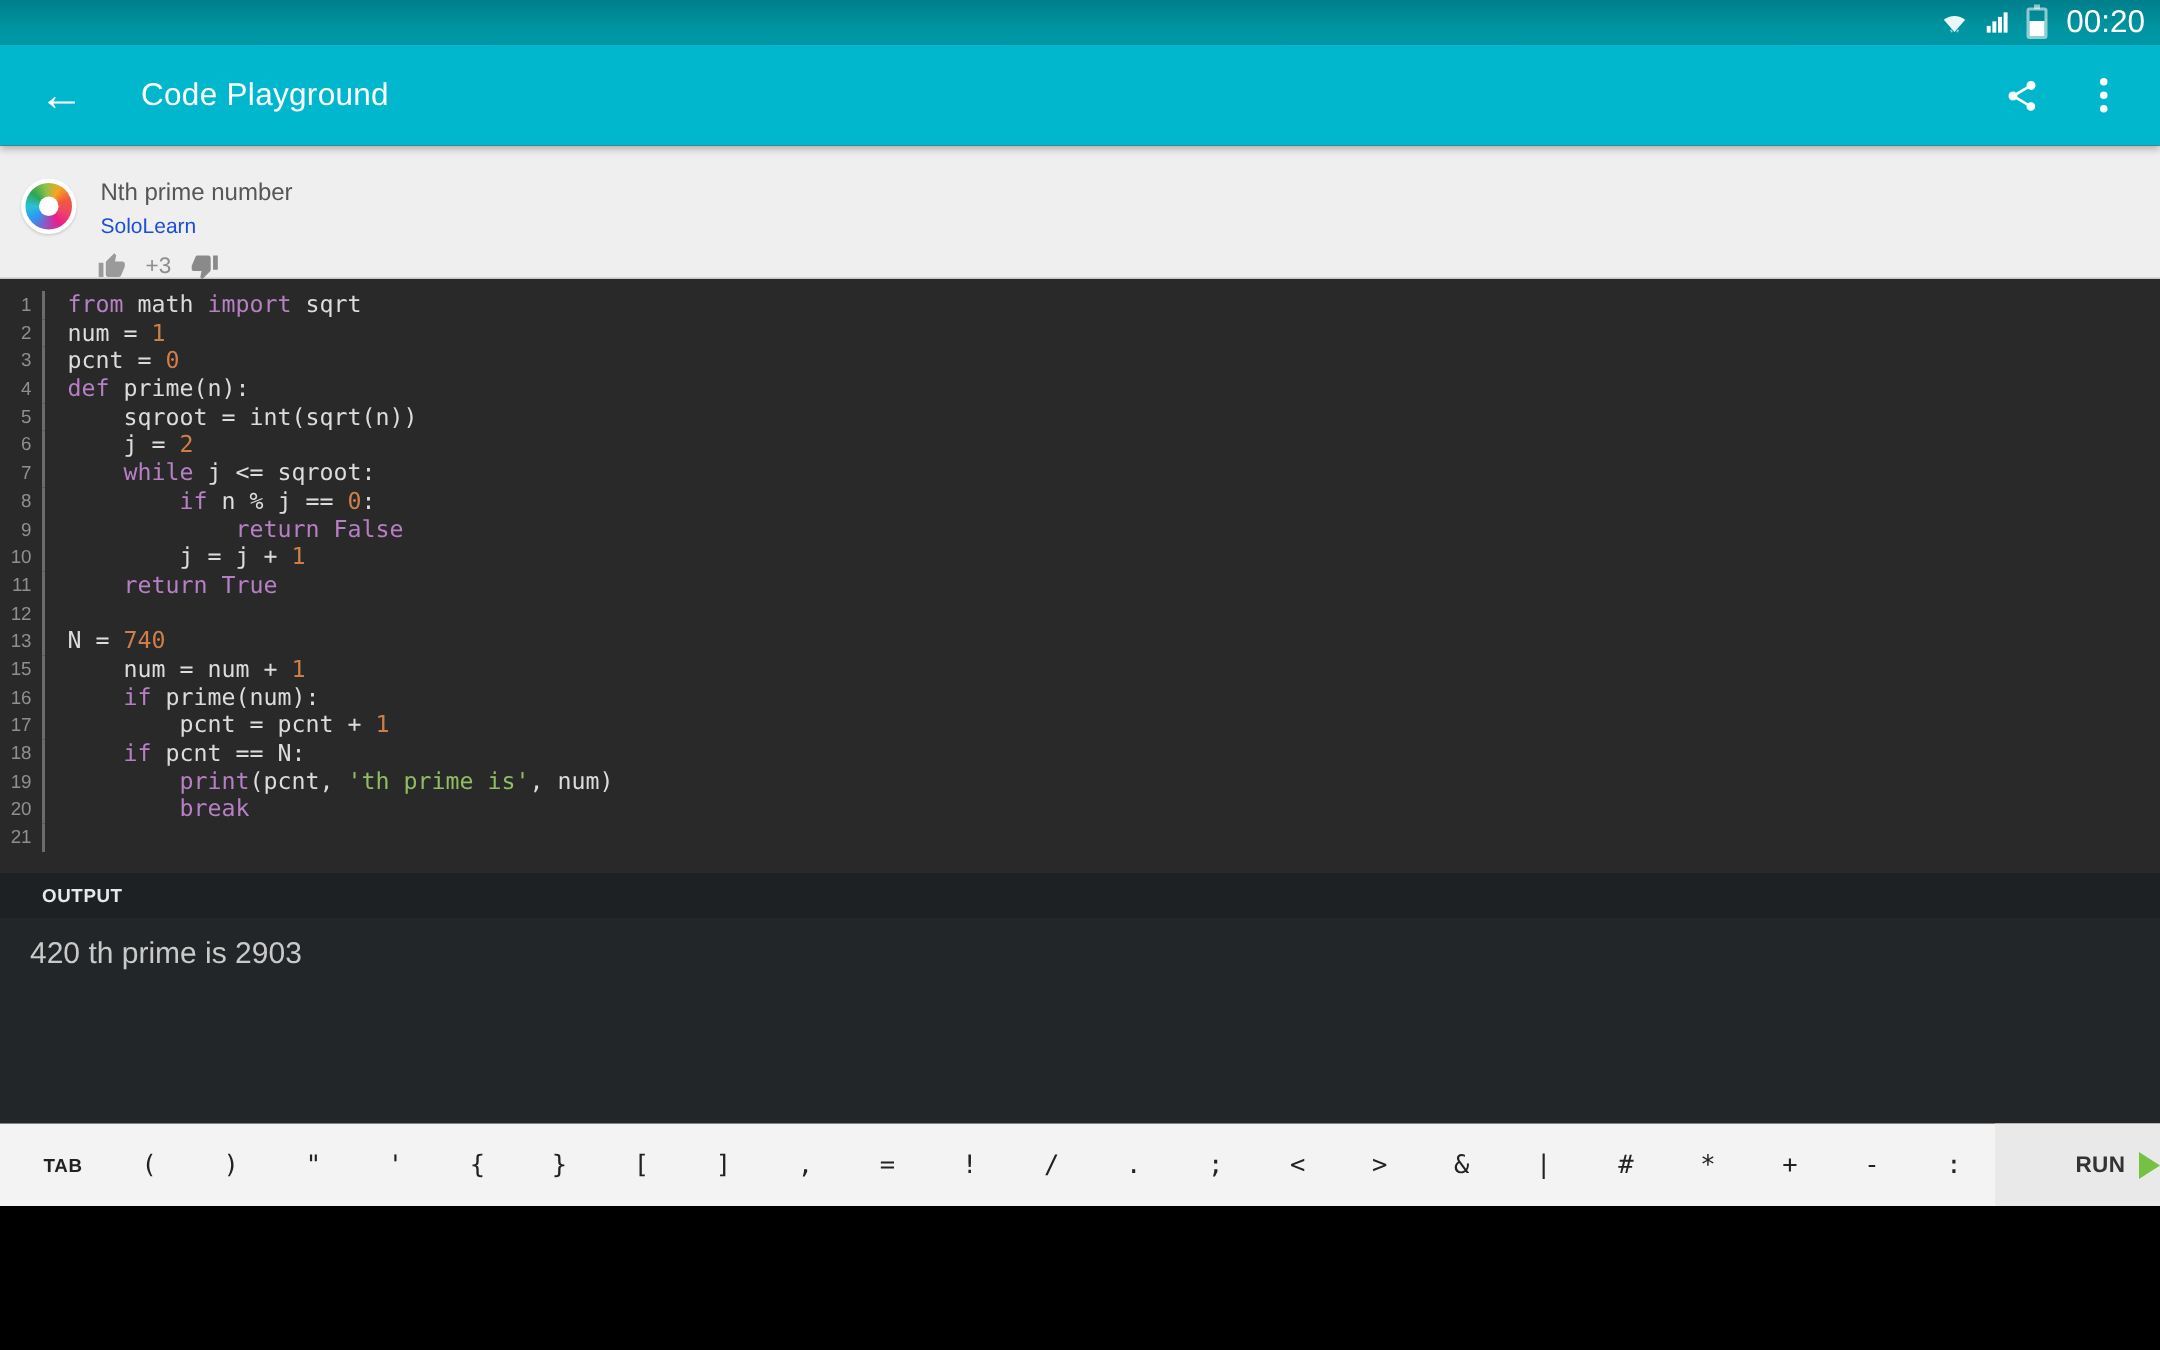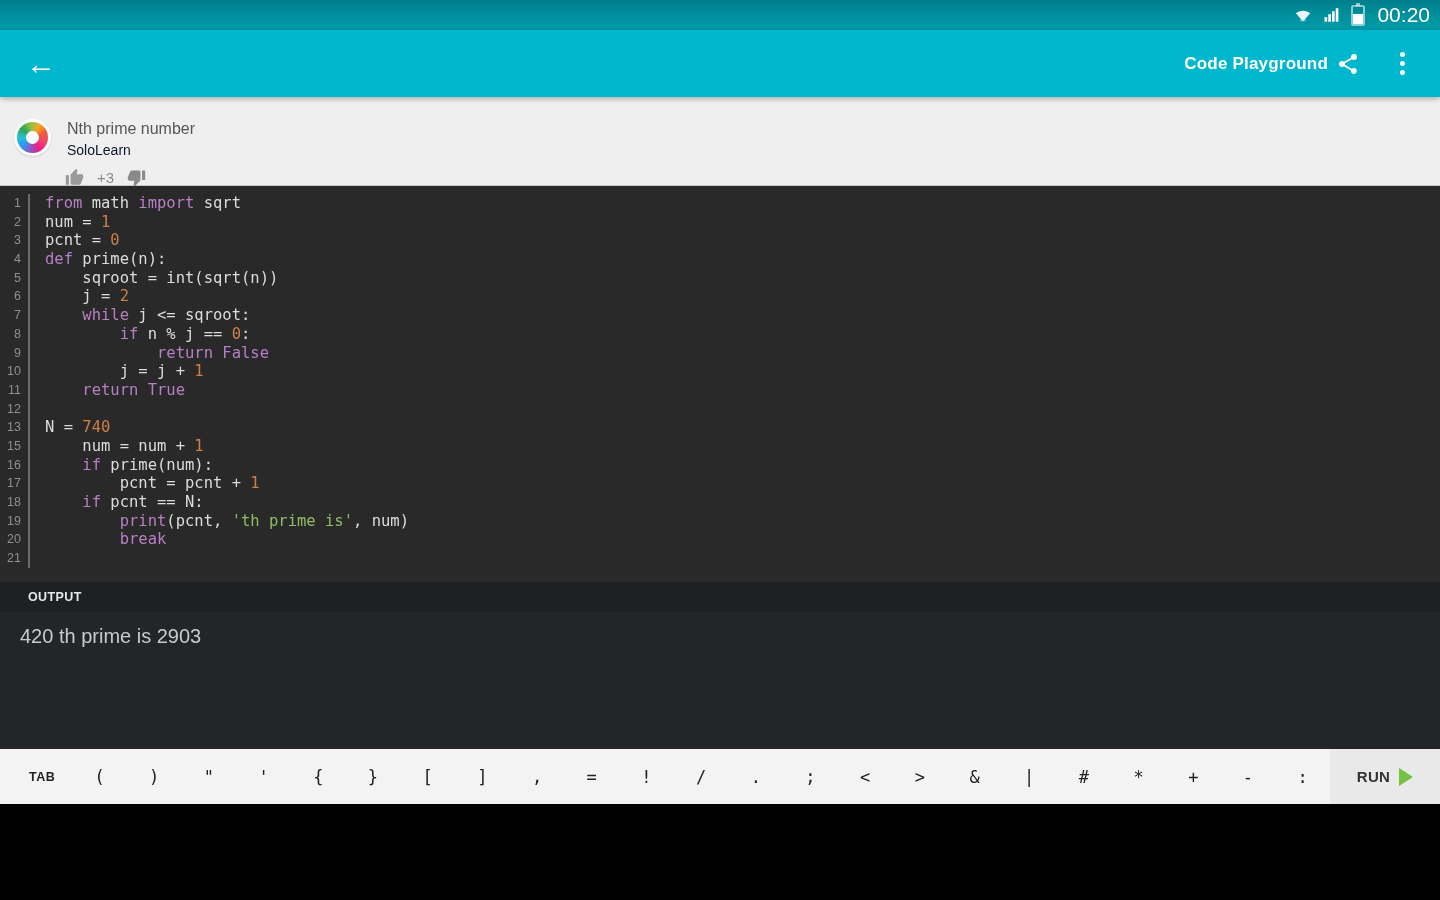--- a/index.html
+++ b/index.html
@@ -20,39 +20,39 @@
   .battery-fill { position:absolute; left:0; right:0; bottom:0; height:55%; background:#fff; }
   .clock { color:#fff; font-size:21px; margin-left:3px; }
 
   
   .app-bar {
     height:67px; flex:0 0 67px; background:#00b7ce;
     display:flex; align-items:center; position:relative; z-index:5;
     box-shadow:0 2px 5px rgba(0,0,0,.28); padding:0 18px 0 26px;
   }
   .back-btn { color:#fff; font-size:30px; line-height:1; cursor:pointer; width:46px; }
-  .app-title { color:#fff; font-size:17px; font-weight:bold; letter-spacing:.2px; margin-left:22px; flex:1;text-align:right; }
+  .app-title { color:#fff; font-size:21px; font-weight:normal; letter-spacing:.2px; margin-left:22px; flex:1; }
   .appbar-actions { display:flex; align-items:center; gap:14px; }
   .icon-btn { width:40px; height:40px; display:flex; align-items:center; justify-content:center; cursor:pointer; }
   .dots { display:flex; flex-direction:column; gap:4px; }
   .dots i { width:5px; height:5px; border-radius:50%; background:#fff; }
 
   
   .code-header {
     height:89px; flex:0 0 89px; background:#efefef; border-bottom:1px solid #c6c6c6;
     padding:22px 16px 0 14px; position:relative;
   }
   .header-top { display:flex; }
   .logo { width:37px; height:37px; border-radius:50%; background:#fff; box-shadow:0 1px 2px rgba(0,0,0,.15); display:flex; align-items:center; justify-content:center; }
   .logo-ring { width:31px; height:31px; border-radius:50%; position:relative;
     background:conic-gradient(from -50deg,#2fa553,#8bc34a,#f6a623,#f05a3e,#ef4565,#e91e8c,#8e57c2,#2f96f3,#28c2d7,#2fa553); }
   .logo-ring::after { content:""; position:absolute; inset:9px; background:#fff; border-radius:50%; }
   .header-meta { margin-left:16px; padding-top:1px; }
   .code-title { font-size:16px; color:#565656; }
-  .code-author { font-size:14px; color:#0f172a; margin-top:4px; cursor:pointer; }
+  .code-author { font-size:14px; color:#1d4ed8; margin-top:4px; cursor:pointer; }
   .vote-row { display:flex; align-items:center; margin:10px 0 0 51px; gap:13px; }
   .vote-count { font-size:15px; color:#8d8d8d; }
   .thumb { cursor:pointer; display:flex; }
 
   
   .editor { flex:1 1 auto; background:#292929; overflow:hidden; padding-top:8px; cursor:text; }
   .code-row { display:flex; height:18.7px; line-height:18.7px; }
   .ln {
     flex:0 0 30px; text-align:right; padding-right:7px; color:#8f8f8f;
     font-size:12.5px; font-family:"Liberation Sans", sans-serif;
@@ -67,21 +67,21 @@
   .output-label-bar { height:30px; flex:0 0 30px; background:#1e2123; display:flex; align-items:center; padding-left:28px; }
   .output-label { color:#e8e8e8; font-size:12.5px; font-weight:bold; letter-spacing:.4px; }
   .output-body { height:137px; flex:0 0 137px; background:#232628; padding:13px 0 0 20px; }
   .output-text { color:#c9c9c9; font-size:20px; }
 
   
   .keyboard-bar { height:55px; flex:0 0 55px; background:#f3f3f3; display:flex; align-items:stretch; }
   .key-row { flex:1; display:flex; align-items:stretch; padding-left:12px; }
   .key { flex:1; display:flex; align-items:center; justify-content:center; font-size:17px; color:#222; cursor:pointer; font-family:"DejaVu Sans Mono", monospace; }
   .key.tab { font-family:"Liberation Sans", sans-serif; font-size:12.5px; font-weight:bold; letter-spacing:.5px; flex:1.1; }
-  .run-btn { flex:0 0 110px; background:#e9e9e9; border:none; display:flex; align-items:center; justify-content:center; gap:9px; cursor:pointer; }
+  .run-btn { flex:0 0 110px; background:#e9e9e9; border:none; display:flex; align-items:center; justify-content:flex-end; gap:9px; cursor:pointer; }
   .run-label { font-size:15px; font-weight:bold; color:#333; letter-spacing:.3px; }
   .play-tri { width:0; height:0; border-top:9px solid transparent; border-bottom:9px solid transparent; border-left:14px solid var(--c-run); }
 </style>
 </head>
 <body>
 
 <div class="screen">
 
   <div class="status-bar">
     <svg width="20" height="18" viewBox="0 0 24 24">

